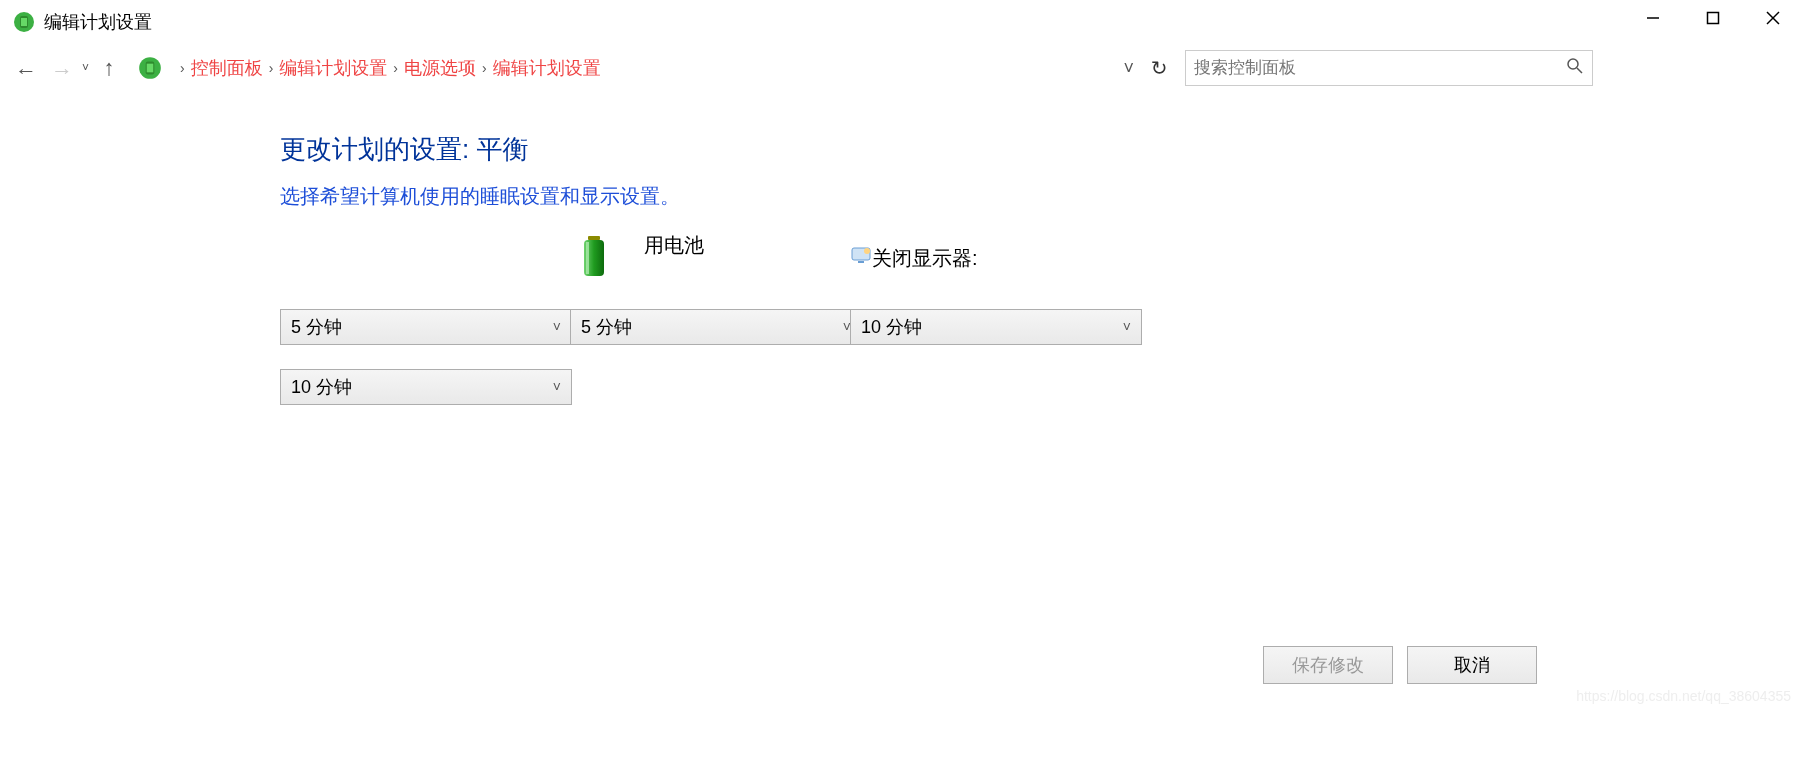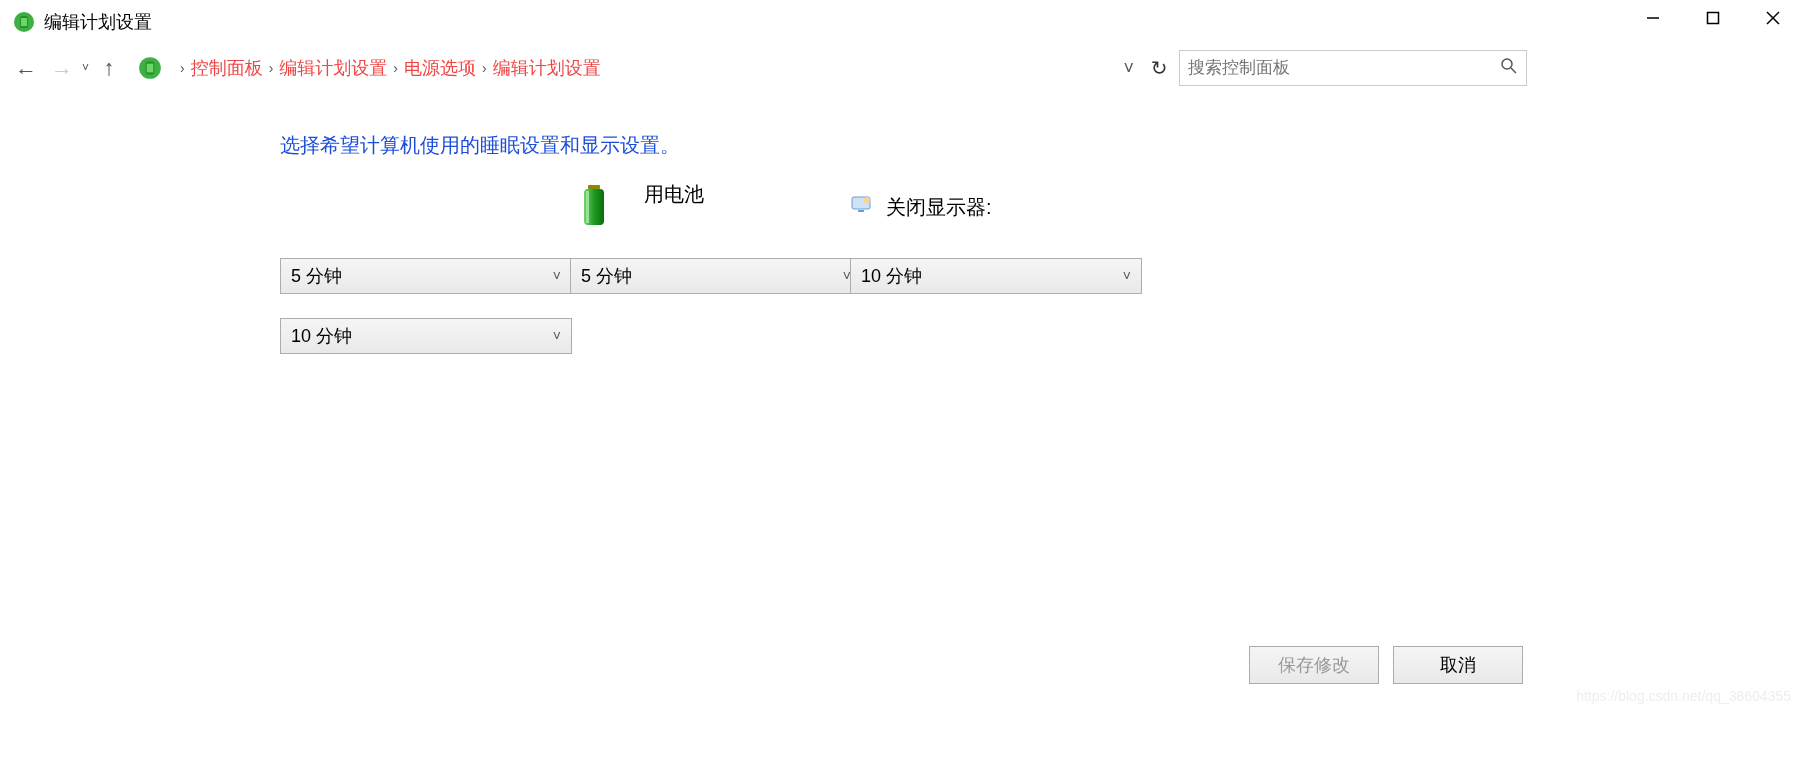--- a/index.html
+++ b/index.html
@@ -17,43 +17,43 @@
 .navbar { display: flex; align-items: center; height: 48px; padding: 0 10px; gap: 4px; }
 .nav-arrow { width: 32px; height: 32px; display: flex; align-items: center; justify-content: center; color: #555; font-size: 22px; }
 .nav-arrow.disabled { color: #ccc; }
 .nav-arrow-sep { font-size: 12px; color: #555; }
 .crumb-icon { width: 26px; height: 26px; margin-left: 8px; margin-right: 2px; }
 .breadcrumb-bar { display: flex; align-items: center; flex: 0 0 970px; height: 36px; border: 1px solid transparent; padding: 0 4px; font-size: 18px; color: #000; }
 .crumb-sep { margin: 0 6px; color: #555; font-size: 14px; }
 .crumb-item { color: #ef4444; }
 .crumb-end { margin-left: auto; display: flex; align-items: center; gap: 8px; color: #555; }
 .refresh-btn { width: 32px; height: 36px; display: flex; align-items: center; justify-content: center; font-size: 20px; color: #333; }
-.search-box { width: 348px; height: 36px; border: 1px solid #ccc; display: flex; align-items: center; padding: 0 8px; }
+.search-box { width: 408px; height: 36px; border: 1px solid #ccc; display: flex; align-items: center; padding: 0 8px; margin-left: 6px; }
 .search-box input { border: none; outline: none; flex: 1; font-size: 17px; color: #555; background: transparent; }
 .search-icon { font-size: 18px; color: #555; }
 
 
 .content { padding: 40px 0 0 280px; }
 .page-title { font-size: 26px; color: #003399; font-weight: 400; margin-bottom: 16px; }
 .page-desc { font-size: 20px; color: #1d4ed8; margin-bottom: 22px; }
 
 .columns { display: grid; grid-template-columns: 290px 280px 280px; align-items: center; row-gap: 24px; }
 .col-header { display: flex; align-items: flex-start; gap: 26px; font-size: 20px; color: #000; }
 .col-header.batt { grid-column: 2; }
 .col-header.plug { grid-column: 3; }
-.row-label { display: flex; align-items: center; gap: 14px; font-size: 20px; color: #000; }
+.row-label { display: flex; align-items: center; font-size: 20px; color: #000; }
 .select-box { width: 292px; height: 36px; border: 1px solid #adadad; background: linear-gradient(#f5f5f5,#e9e9e9); display: flex; align-items: center; padding: 0 10px; font-size: 18px; color: #000; position: relative; }
 .select-box .chev { position: absolute; right: 10px; font-size: 14px; color: #555; }
 
 .links { margin-top: 50px; }
 .adv-link-box { display: inline-block; border: 4px solid #e60000; padding: 12px 50px 12px 14px; margin-bottom: 12px; }
 .link-text { font-size: 20px; color: #0066cc; cursor: pointer; }
 .restore-link { margin-top: 14px; }
 
-.footer-btns { position: absolute; right: 280px; bottom: 90px; display: flex; gap: 14px; }
+.footer-btns { position: absolute; right: 266px; bottom: 90px; display: flex; gap: 14px; }
 .btn { width: 130px; height: 38px; border: 1px solid #adadad; background: linear-gradient(#f5f5f5,#e9e9e9); font-size: 18px; display: flex; align-items: center; justify-content: center; }
 .btn.disabled { color: #999; }
 
 .watermark { position: absolute; right: 12px; bottom: 70px; font-size: 14px; color: #eee; }
 
 
 .battery-svg { width: 48px; height: 48px; }
 .plug-svg { width: 48px; height: 48px; }
 .monitor-svg, .moon-svg { width: 22px; height: 22px; }
 </style>
@@ -120,20 +120,21 @@
     <span class="search-icon">
       <svg width="18" height="18" viewBox="0 0 18 18">
           <circle cx="7" cy="7" r="5" fill="none" stroke="#555" stroke-width="1.5"></circle>
           <line x1="11" y1="11" x2="16" y2="16" stroke="#555" stroke-width="1.5"></line>
         </svg>
     </span>
   </div>
 </div>
 
 <div class="content">
+  <h1 class="page-title">更改计划的设置: 平衡</h1>
   <div class="page-desc">选择希望计算机使用的睡眠设置和显示设置。</div>
 
   <div class="columns">
 
     <div></div>
     <div class="col-header batt">
       <span>
         <svg class="battery-svg" viewBox="0 0 48 48">
           <rect x="18" y="4" width="12" height="4" rx="1" fill="#8a8a00"></rect>
           <rect x="14" y="8" width="20" height="36" rx="4" fill="url(#bg)"></rect>

